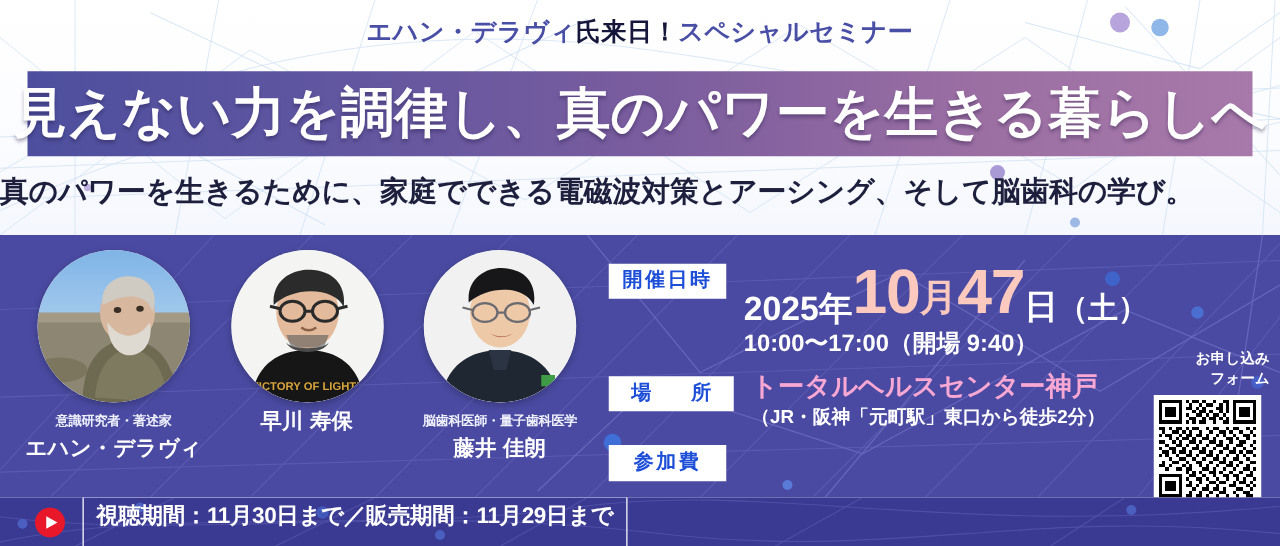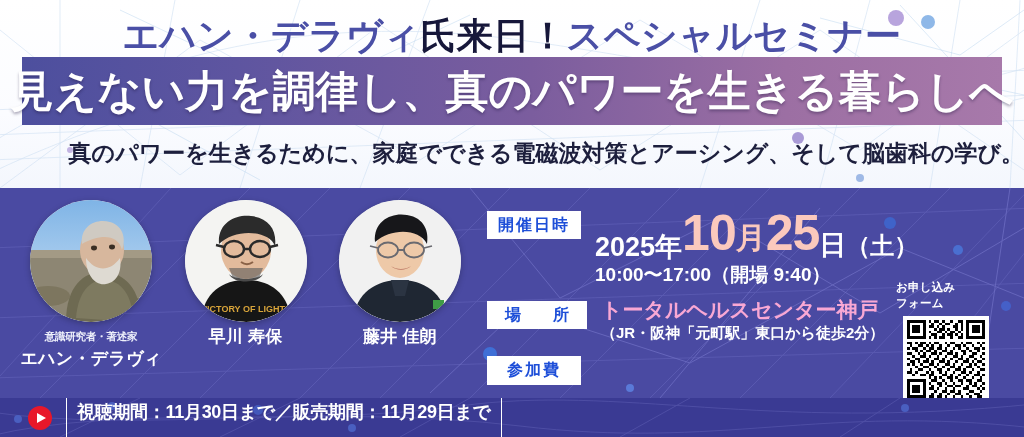--- a/index.html
+++ b/index.html
@@ -20,40 +20,40 @@
     background:linear-gradient(180deg,#ffffff 0%,#fbfcff 60%,#f4f7fd 100%);
     overflow:hidden;
   }
   .hero-net{position:absolute;left:0;top:0;width:1024px;height:188px;}
   .hero-net svg{display:block;}
 
   .kicker{
     position:absolute;left:0;top:12px;width:1024px;
     text-align:center;
     font-family:"Liberation Serif","DejaVu Serif",serif;
-    font-weight:700;font-size:36px;letter-spacing:.5px;
+    font-weight:700;font-size:20px;letter-spacing:.5px;
     color:#4a4fa6;white-space:nowrap;
     text-shadow:0 1px 0 rgba(255,255,255,.85);
   }
   .kicker .dark{color:#16173a;}
 
   .title-band{
     position:absolute;left:22px;top:57px;width:980px;height:68px;
     background:linear-gradient(90deg,#4d4f9e 0%,#5e55a0 22%,#7b5d9e 52%,#9c6fa3 78%,#a779aa 100%);
     display:flex;align-items:center;justify-content:center;
   }
   .title-band .t{
     font-family:"Liberation Serif","DejaVu Serif",serif;
     font-weight:700;font-size:43px;color:#ffffff;letter-spacing:0px;
     white-space:nowrap;line-height:1;
     text-shadow:0 2px 3px rgba(30,20,60,.35);
   }
 
   .lead{
-    position:absolute;left:0;top:138px;width:1024px;text-align:right;
+    position:absolute;left:0;top:138px;width:1024px;text-align:left;
     font-family:"Liberation Serif","DejaVu Serif",serif;
     font-weight:700;font-size:23px;color:#1d1f3d;white-space:nowrap;
   }
 
   
   .panel{
     position:absolute;left:0;top:188px;width:1024px;height:210px;
     background:#4a4aa2;overflow:hidden;
   }
   .panel-net{position:absolute;left:0;top:0;width:1024px;height:210px;}
@@ -99,21 +99,21 @@
   .date-main .dow{font-size:24px;font-weight:700;vertical-align:-4px;}
   .date-sub{
     margin-top:1px;font-size:19px;font-weight:700;color:#ffffff;
     white-space:nowrap;text-align:left;
   }
   .place-main{font-size:21px;font-weight:700;color:#f9a8d4;white-space:nowrap;line-height:1.15;}
   .place-sub{font-size:15px;font-weight:700;color:#ffffff;white-space:nowrap;margin-top:2px;}
   .fee{font-size:21px;font-weight:700;color:#ffffff;white-space:nowrap;margin-top:4px;}
 
   
-  .qr-block{position:absolute;left:896px;top:92px;width:100px;text-align:left;}
+  .qr-block{position:absolute;left:916px;top:92px;width:100px;text-align:right;}
   .qr-label{
     font-size:11.5px;font-weight:700;color:#ffffff;line-height:1.35;
     letter-spacing:.2px;
   }
   .qr{
     margin:5px auto 0;width:78px;height:78px;background:#ffffff;
     padding:4px;box-sizing:content-box;
   }
   .qr svg{display:block;}
 
@@ -285,31 +285,32 @@
               <g fill="none" stroke="#6a6a70" stroke-width="1.8">
                 <ellipse cx="49" cy="50" rx="10" ry="7.5"></ellipse>
                 <ellipse cx="75" cy="50" rx="10" ry="7.5"></ellipse>
                 <path d="M59 50 L 65 50"></path>
                 <path d="M39 48 L 31 46 M 85 48 L 93 46"></path>
               </g>
               <path d="M52 66 C 57 71, 67 71, 72 66 C 67 70, 57 70, 52 66 Z" fill="#b9725f"></path>
             </g>
           </svg>
         </div>
+        <div class="role">脳歯科医師・量子歯科医学</div>
         <div class="sname">藤井 佳朗</div>
       </div>
 
     </div>
 
     <div class="info">
 
       <div class="row">
         <div class="tag">開催日時</div>
         <div class="rowbody">
-          <div class="date-main"><span class="y">2025年</span><span class="big">10</span><span class="mid">月</span><span class="big">25</span><span class="d">日</span><span class="dow">（土）</span></div>
+          <div class="date-main"><span class="y">2025年</span><span class="big">10</span><span class="mid">月</span><span class="big">47</span><span class="d">日</span><span class="dow">（土）</span></div>
           <div class="date-sub">10:00〜17:00（開場 9:40）</div>
         </div>
       </div>
 
       <div class="row">
         <div class="tag wide">場　所</div>
         <div class="rowbody">
           <div class="place-main">トータルヘルスセンター神戸</div>
           <div class="place-sub">（JR・阪神「元町駅」東口から徒歩2分）</div>
         </div>

